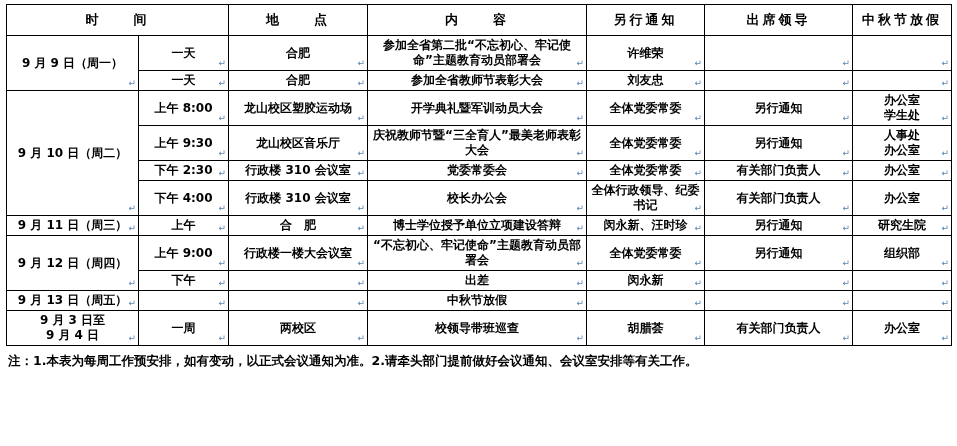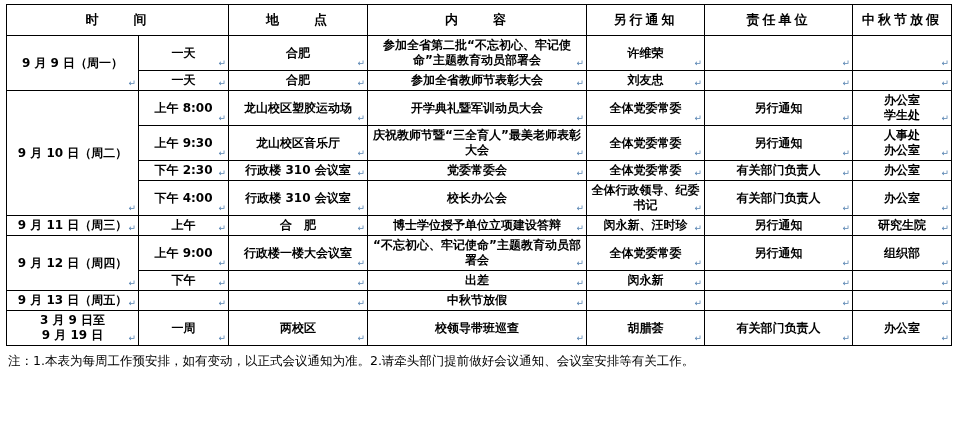--- a/index.html
+++ b/index.html
@@ -56,21 +56,21 @@
     position: absolute;
     right: 2px;
     bottom: 1px;
     opacity: .85;
   }
   .cellmark::before { content: "\21B5"; }
   .two-line span { display: block; }
   .note {
     margin-top: 7px;
     font-size: 12.5px;
-    font-weight: normal;
+    font-weight: bold;
     letter-spacing: 0px;
     padding-left: 2px;
   }
   col.c1 { width: 132px; }
   col.c2 { width: 90px; }
   col.c3 { width: 139px; }
   col.c4 { width: 219px; }
   col.c5 { width: 118px; }
   col.c6 { width: 148px; }
   col.c7 { width: 99px; }
@@ -88,21 +88,21 @@
         <col class="c5">
         <col class="c6">
         <col class="c7">
     </colgroup>
     <thead>
       <tr>
         <th colspan="2">时　　间</th>
         <th>地　　点</th>
         <th>内　　容</th>
         <th>另行通知</th>
-        <th>责任单位</th>
+        <th>出席领导</th>
         <th>中秋节放假</th>
       </tr>
     </thead>
     <tbody>
         <tr>
           <td class="date-cell" rowspan="2">9 月 9 日（周一）<i class="cellmark"></i></td>
           <td class="small-pad">一天<i class="cellmark"></i></td>
           <td>合肥<i class="cellmark"></i></td>
           <td>参加全省第二批“不忘初心、牢记使命”主题教育动员部署会<i class="cellmark"></i></td>
           <td>许维荣<i class="cellmark"></i></td>
@@ -212,22 +212,22 @@
           </td>
           <td>
             <i class="cellmark"></i>
           </td>
           <td>
             <i class="cellmark"></i>
           </td>
         </tr>
         <tr>
           <td class="date-cell two-line" rowspan="1">
-            <span>3 月 9 日至</span>
-            <span>9 月 19 日</span>
+            <span>9 月 3 日至</span>
+            <span>9 月 4 日</span>
             <i class="cellmark"></i>
           </td>
           <td class="small-pad">一周<i class="cellmark"></i></td>
           <td>两校区<i class="cellmark"></i></td>
           <td>校领导带班巡查<i class="cellmark"></i></td>
           <td>胡腊荟<i class="cellmark"></i></td>
           <td>有关部门负责人<i class="cellmark"></i></td>
           <td>办公室<i class="cellmark"></i></td>
         </tr>
       </tbody>

